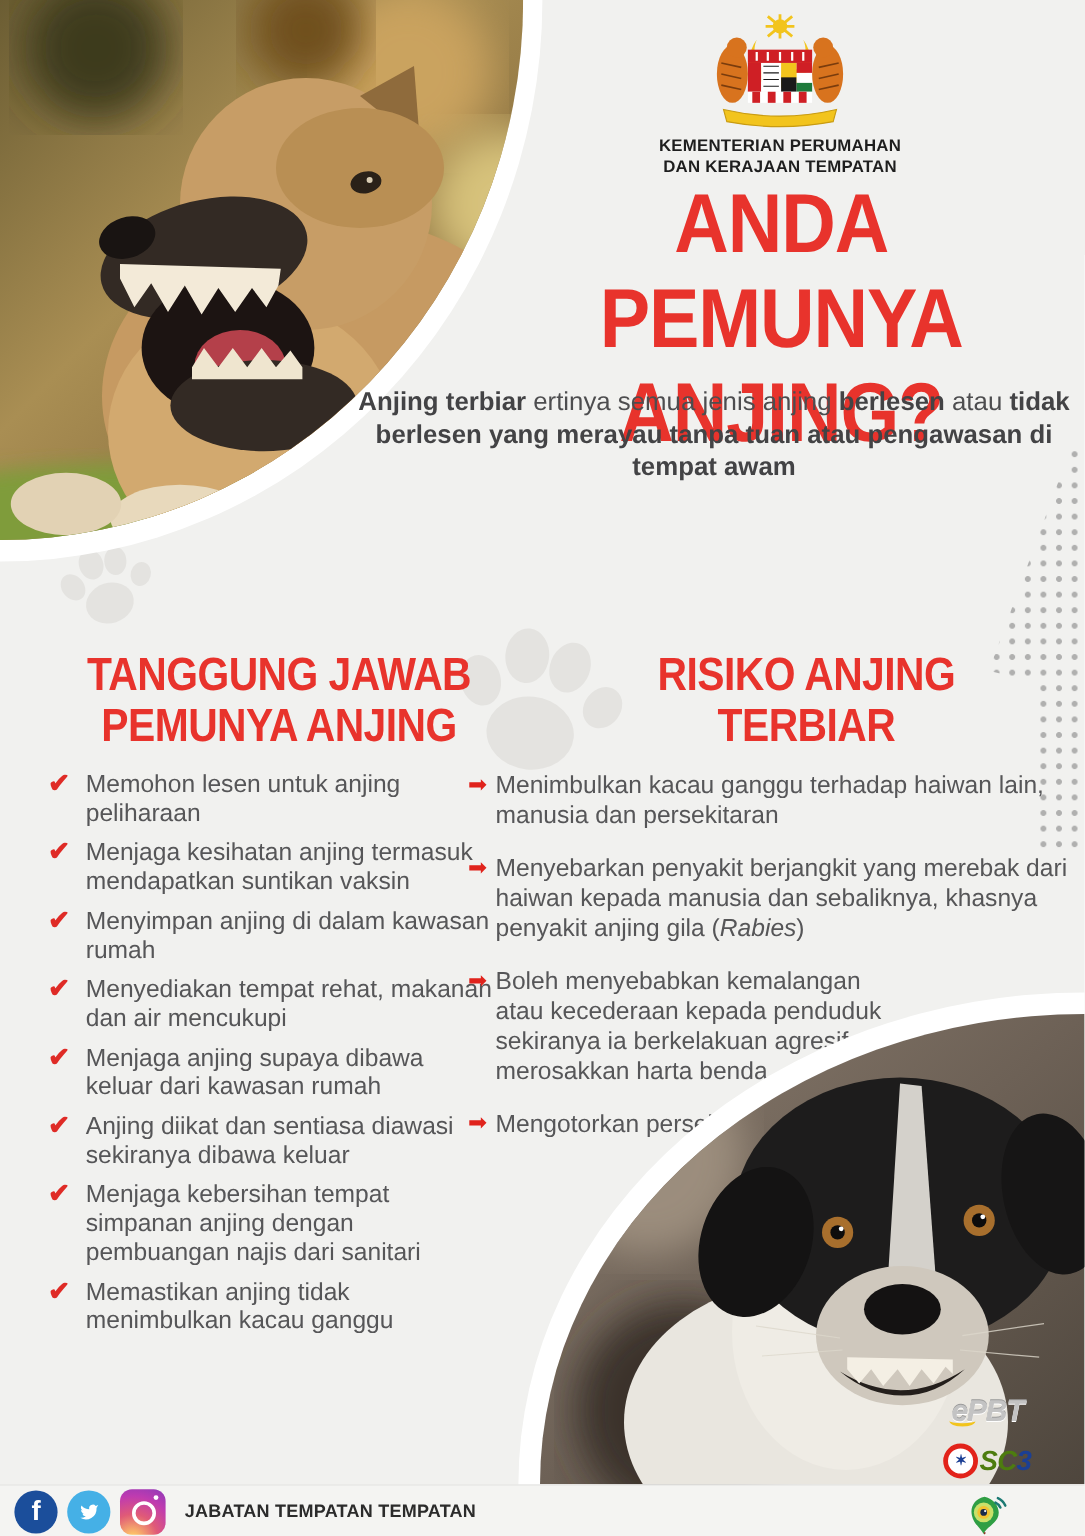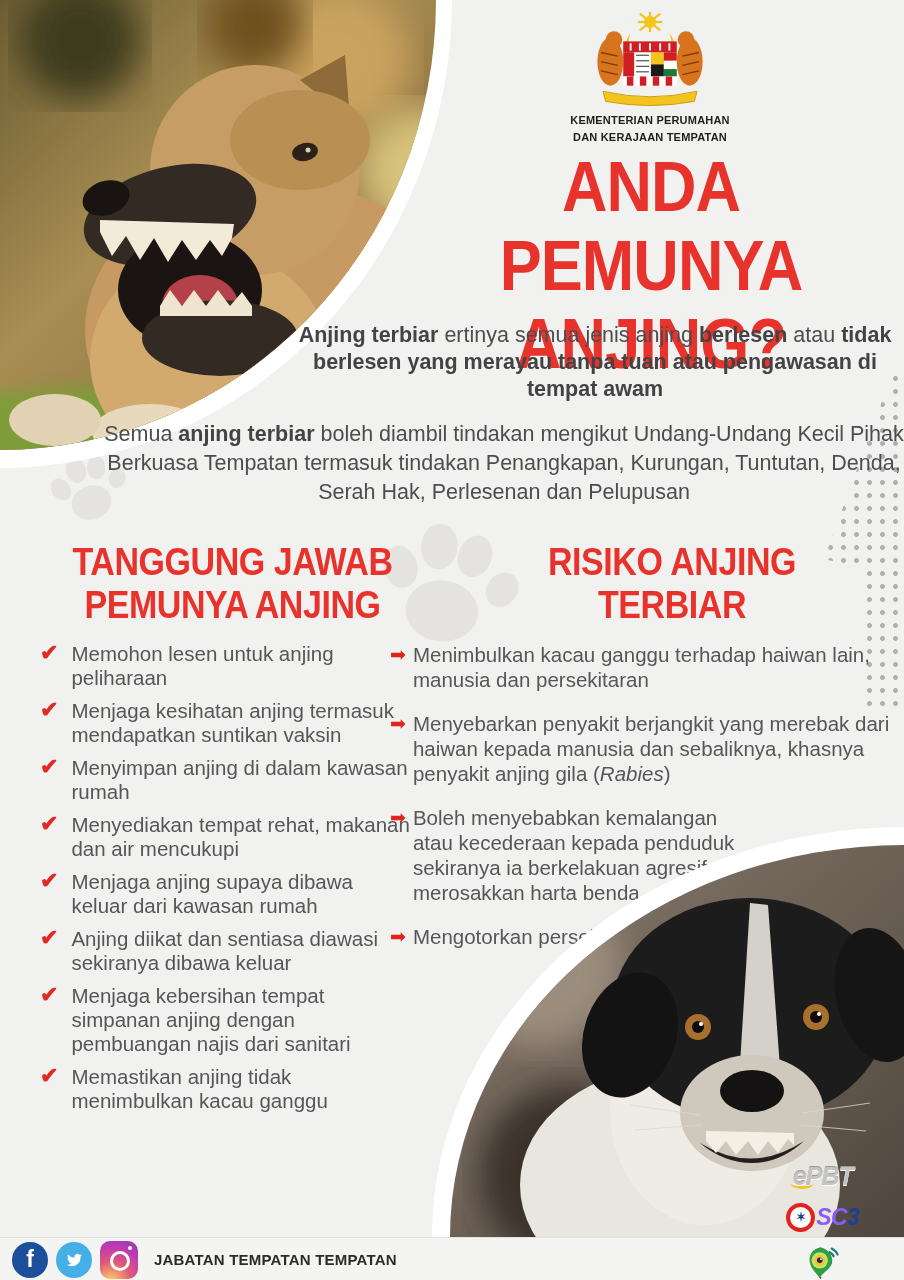--- a/index.html
+++ b/index.html
@@ -32,21 +32,21 @@
     overflow:hidden;}
   #photo2-backing{left:432px;top:827px;width:472px;height:410px;background:#fff;
     border-radius:100% 0 0 0;}
   #photo2{left:450px;top:845px;width:454px;height:392px;border-radius:100% 0 0 0;
     overflow:hidden;}
   #photo1 svg,#photo2 svg{display:block;width:100%;height:100%;}
 
   
   #ministry{left:530px;top:8px;width:240px;text-align:center;}
   #ministry .crest{width:120px;height:100px;display:inline-block;}
-  #ministry .mline{font-size:11px;font-weight:700;color:#1e1e1e;
+  #ministry .mline{font-size:14px;font-weight:700;color:#1e1e1e;
     letter-spacing:.2px;line-height:17px;}
 
   
   #title{left:398px;top:148px;width:506px;text-align:center;color:#e8332c;
     font-weight:800;font-size:67px;line-height:1.13;letter-spacing:-1px;
     transform:scale(.94,1.04);transform-origin:50% 0;}
 
   
   #para1{left:288px;top:322px;width:614px;text-align:center;
     font-size:21.5px;line-height:27px;color:#4d4d4f;}
@@ -98,21 +98,21 @@
     padding-right:8px;flex-direction:column;}
   #epbt{font-style:italic;font-weight:800;font-size:25px;color:#c3c3c3;
     letter-spacing:-1px;text-shadow:0 1px 0 #fff,0 -1px 0 #9a9a9a;position:relative;}
   #epbt .swoosh{position:absolute;left:-2px;bottom:2px;width:22px;height:7px;
     border-bottom:3px solid #f2c41d;border-radius:50%;}
   #osc3{display:flex;align-items:center;font-style:italic;font-weight:800;
     font-size:23px;letter-spacing:-.5px;}
   #osc3 .em{width:21px;height:21px;border-radius:50%;border:4px solid #e2231a;
     background:#fff;display:flex;align-items:center;justify-content:center;
     color:#1b3f94;font-size:12px;font-style:normal;margin-right:1px;}
-  #osc3 .sc{color:#8b5cf6;}
+  #osc3 .sc{color:#4d7c0f;}
   #osc3 .n3{color:#1b3f94;}
   #pin-logo{width:34px;height:36px;}
   #jkt-badge{display:flex;align-items:stretch;height:26px;
     border:1px solid #b9b9b9;background:#fff;}
   #jkt-badge .jkt{background:#1766ae;color:#fff;font-weight:700;font-size:14px;
     display:flex;align-items:center;padding:0 7px 0 4px;gap:4px;}
   #jkt-badge .crest-dot{width:13px;height:13px;border-radius:50%;
     background:radial-gradient(circle at 50% 40%,#f6d34a 40%,#b8860b 100%);
     border:1px solid #8a6508;}
   #jkt-badge .gw{color:#8b5cf6;font-weight:700;font-size:14px;display:flex;
@@ -243,21 +243,20 @@
     <div class="mline">DAN KERAJAAN TEMPATAN</div>
   </div>
 
   <div class="abs" id="title">
     <div>ANDA PEMUNYA</div>
     <div>ANJING?</div>
   </div>
 
   <div class="abs" id="para1"><span class="b">Anjing terbiar</span><span> ertinya semua jenis anjing </span><span class="b">berlesen</span><span> atau </span><span class="b">tidak berlesen yang merayau tanpa tuan atau pengawasan di tempat awam</span></div>
 
-  <div class="abs" id="para2"><span>Semua </span><span class="b">anjing terbiar</span><span> boleh diambil tindakan mengikut Undang-Undang Kecil Pihak Berkuasa Tempatan termasuk tindakan Penangkapan, Kurungan, Tuntutan, Denda, Serah Hak, Perlesenan dan Pelupusan</span></div>
 
   <div class="abs sec-head" id="head-left">
     <div>TANGGUNG JAWAB</div>
     <div>PEMUNYA ANJING</div>
   </div>
   <div class="abs sec-head" id="head-right">
     <div>RISIKO ANJING</div>
     <div>TERBIAR</div>
   </div>
 

